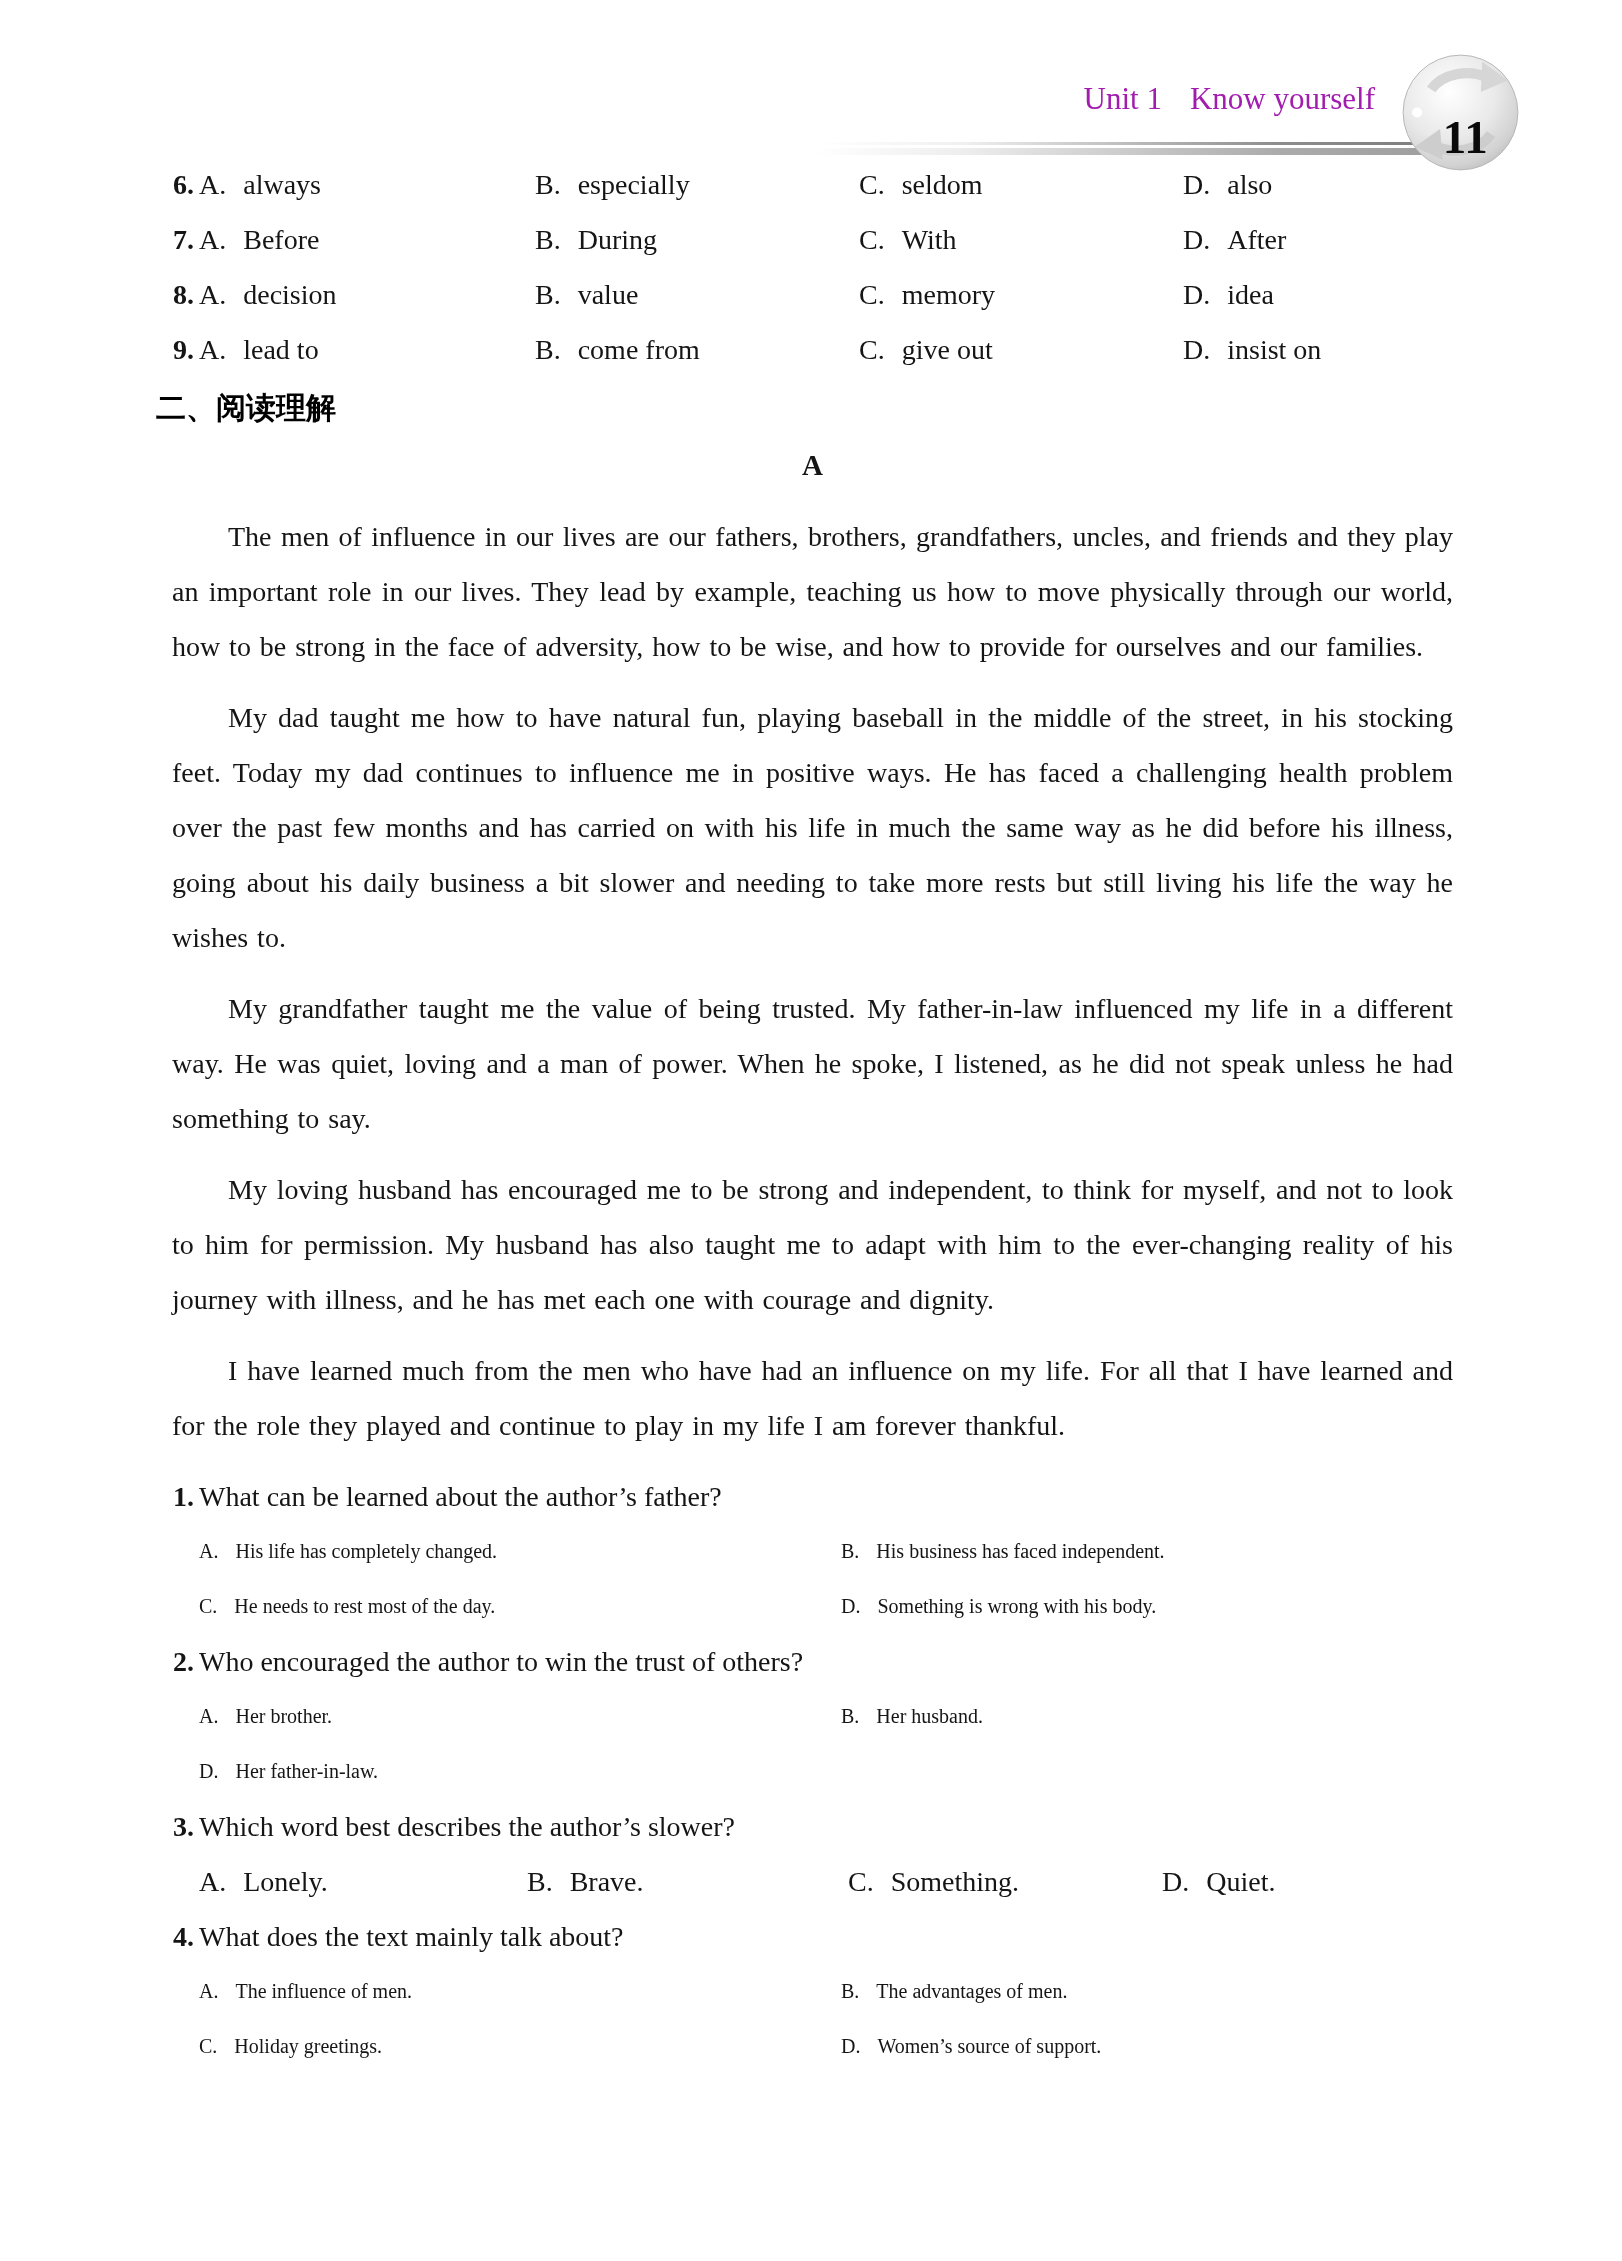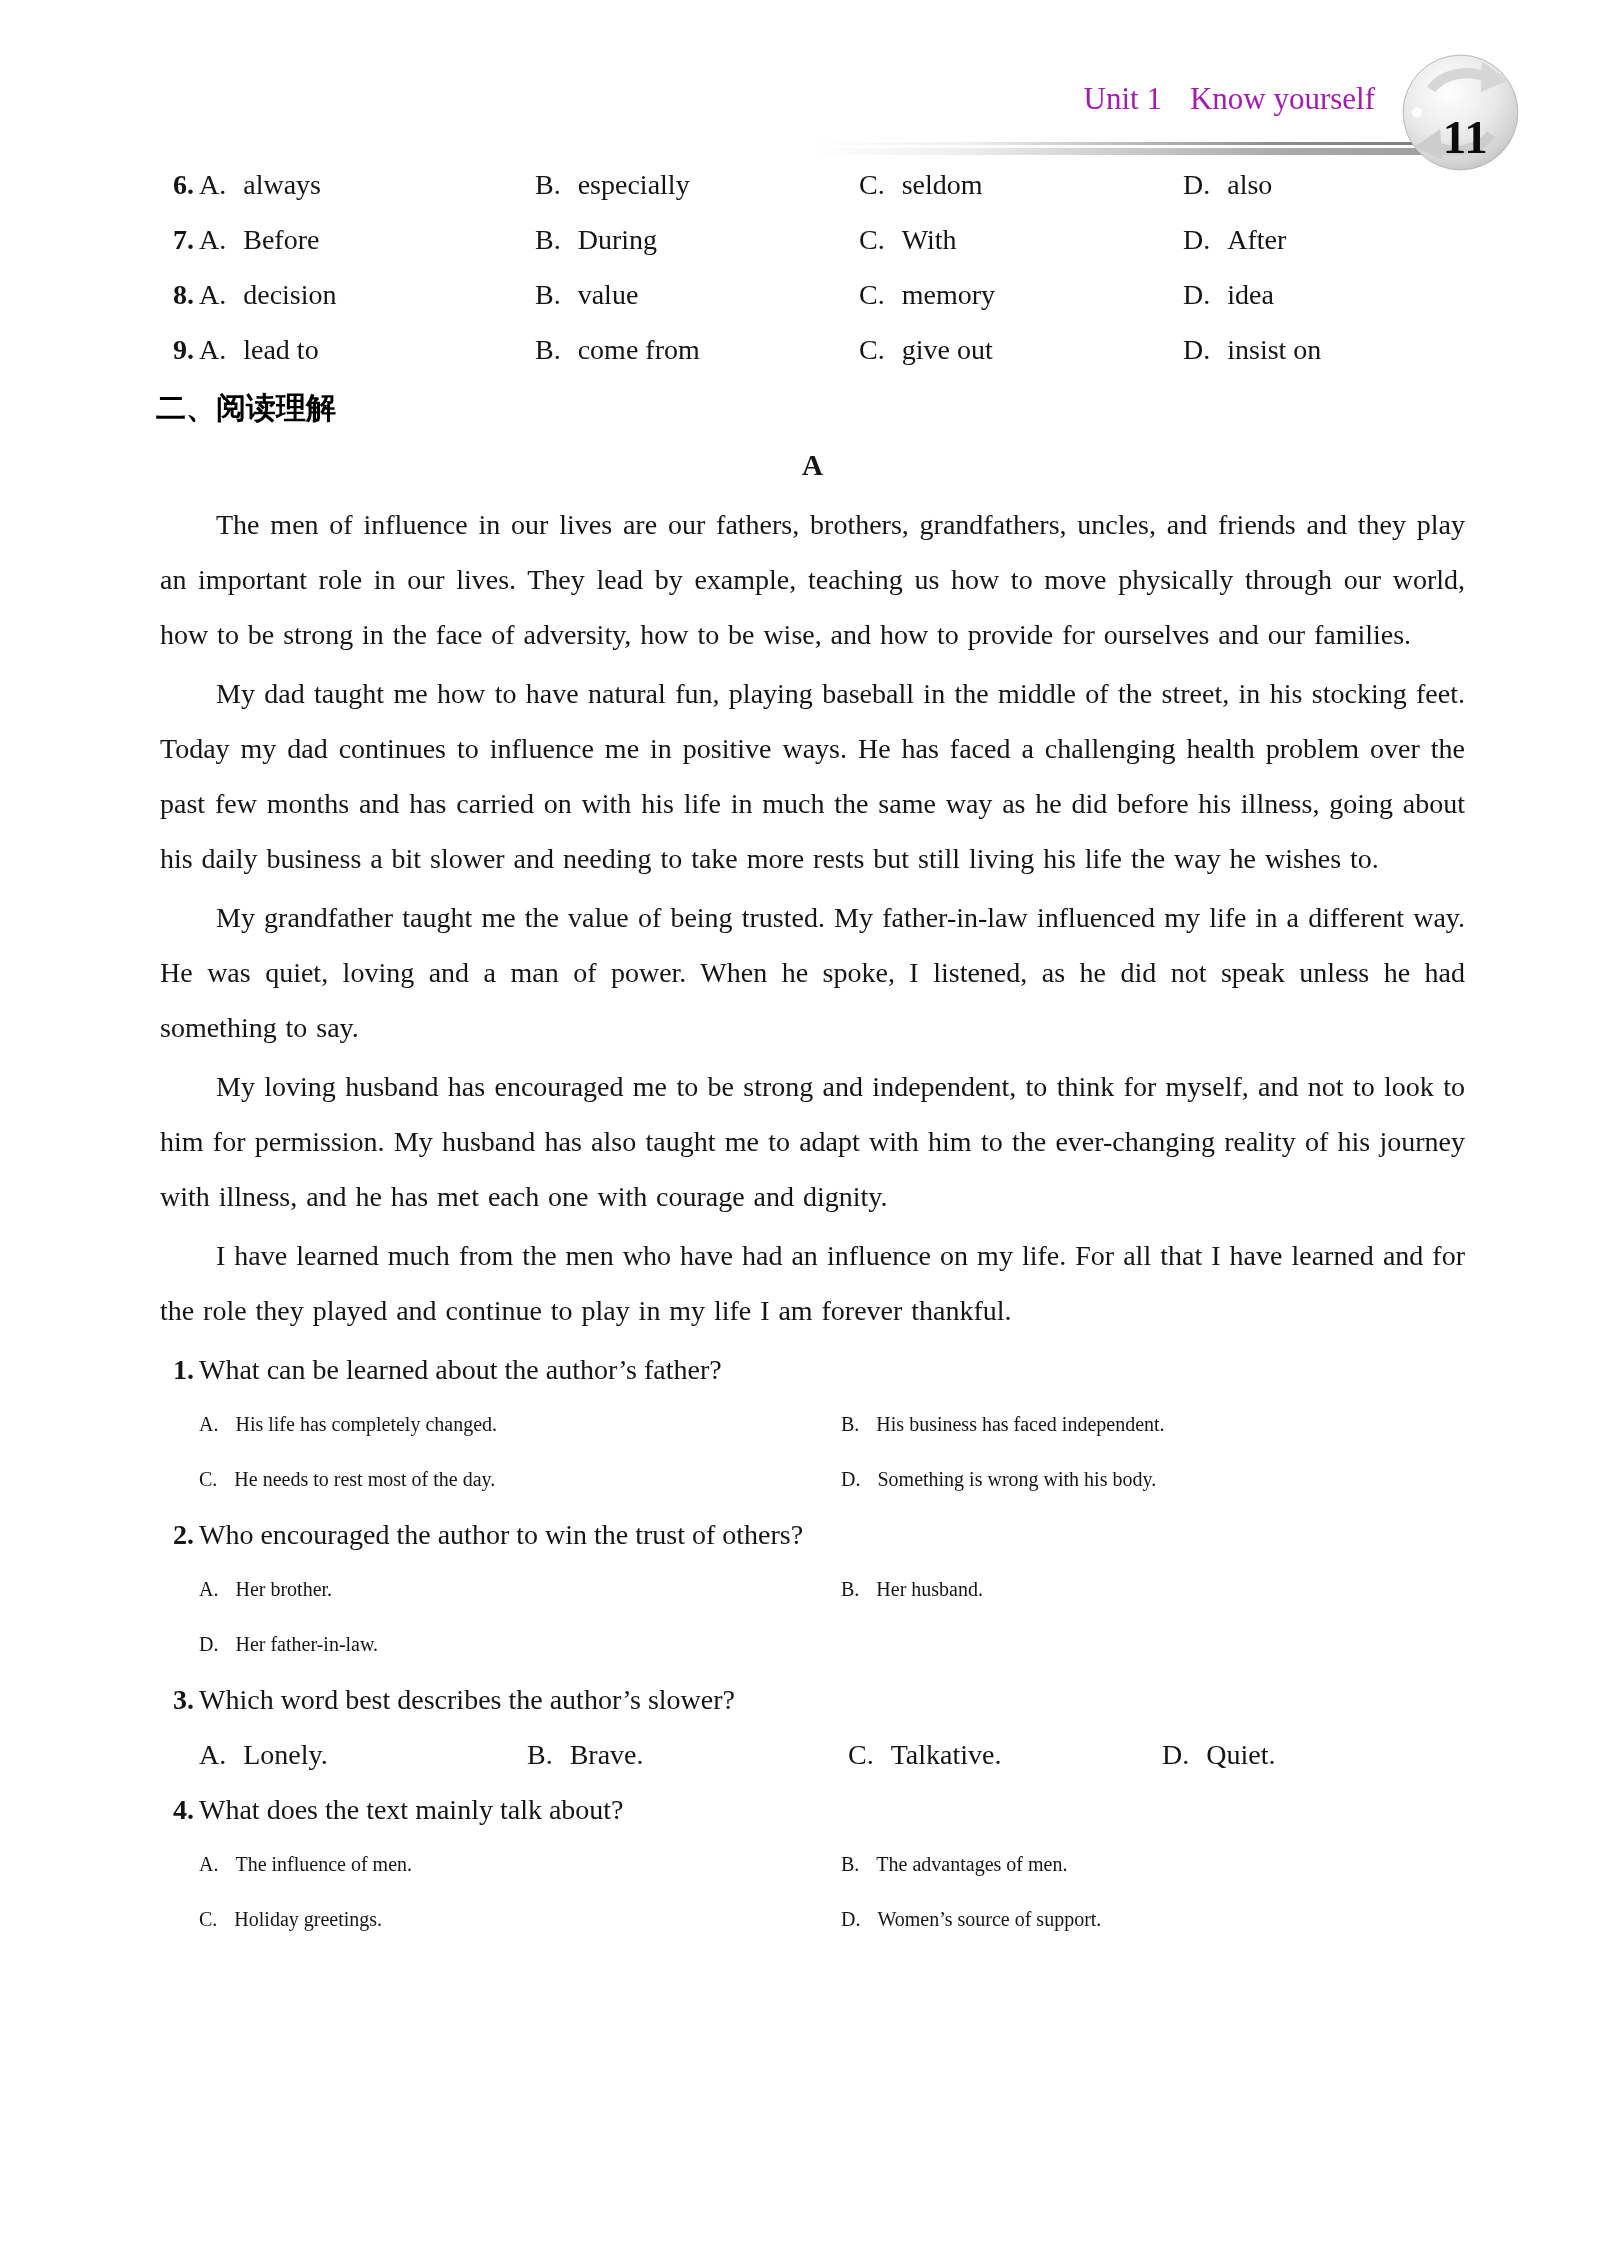--- a/index.html
+++ b/index.html
@@ -34,21 +34,21 @@
   .qnum{text-align:right;padding-right:5.1px;font-weight:700;white-space:nowrap;}
   .opt{white-space:nowrap;}
   .opt .letter{display:inline-block;margin-right:17px;}
   
   .sec-heading{
     line-height:61px;font-size:30px;font-weight:700;
     font-family:"Liberation Sans","DejaVu Sans",sans-serif;color:#000;
   }
   .passage-label{text-align:center;font-weight:700;font-size:29px;line-height:55px;}
   .para{
-    margin:4px;text-indent:56px;text-align:justify;text-align-last:left;
+    margin:16px;text-indent:56px;text-align:justify;text-align-last:left;
     line-height:55px;font-size:28px;word-spacing:1.9px;
   }
   
   .q-row{display:grid;grid-template-columns:43px 1fr;line-height:55px;font-size:28px;}
   .q-row .stem{white-space:nowrap;}
   .opt2-row{display:grid;grid-template-columns:43px 642px 1fr;line-height:55px;font-size:20px;}
   .opt4-row{display:grid;grid-template-columns:43px 328px 321px 314px 1fr;line-height:55px;font-size:28px;}
   .spacer-cell{}
 </style>
 </head>
@@ -153,21 +153,21 @@
   </div>
 
   <div class="q-row">
     <span class="qnum">3.</span>
     <span class="stem">Which word best describes the author’s slower?</span>
   </div>
   <div class="opt4-row">
     <span class="spacer-cell"></span>
     <span class="opt"><span class="letter">A.</span><span>Lonely.</span></span>
     <span class="opt"><span class="letter">B.</span><span>Brave.</span></span>
-    <span class="opt"><span class="letter">C.</span><span>Talkative.</span></span>
+    <span class="opt"><span class="letter">C.</span><span>Something.</span></span>
     <span class="opt"><span class="letter">D.</span><span>Quiet.</span></span>
   </div>
 
   <div class="q-row">
     <span class="qnum">4.</span>
     <span class="stem">What does the text mainly talk about?</span>
   </div>
   <div class="opt2-row">
     <span class="spacer-cell"></span>
     <span class="opt"><span class="letter">A.</span><span>The influence of men.</span></span>

